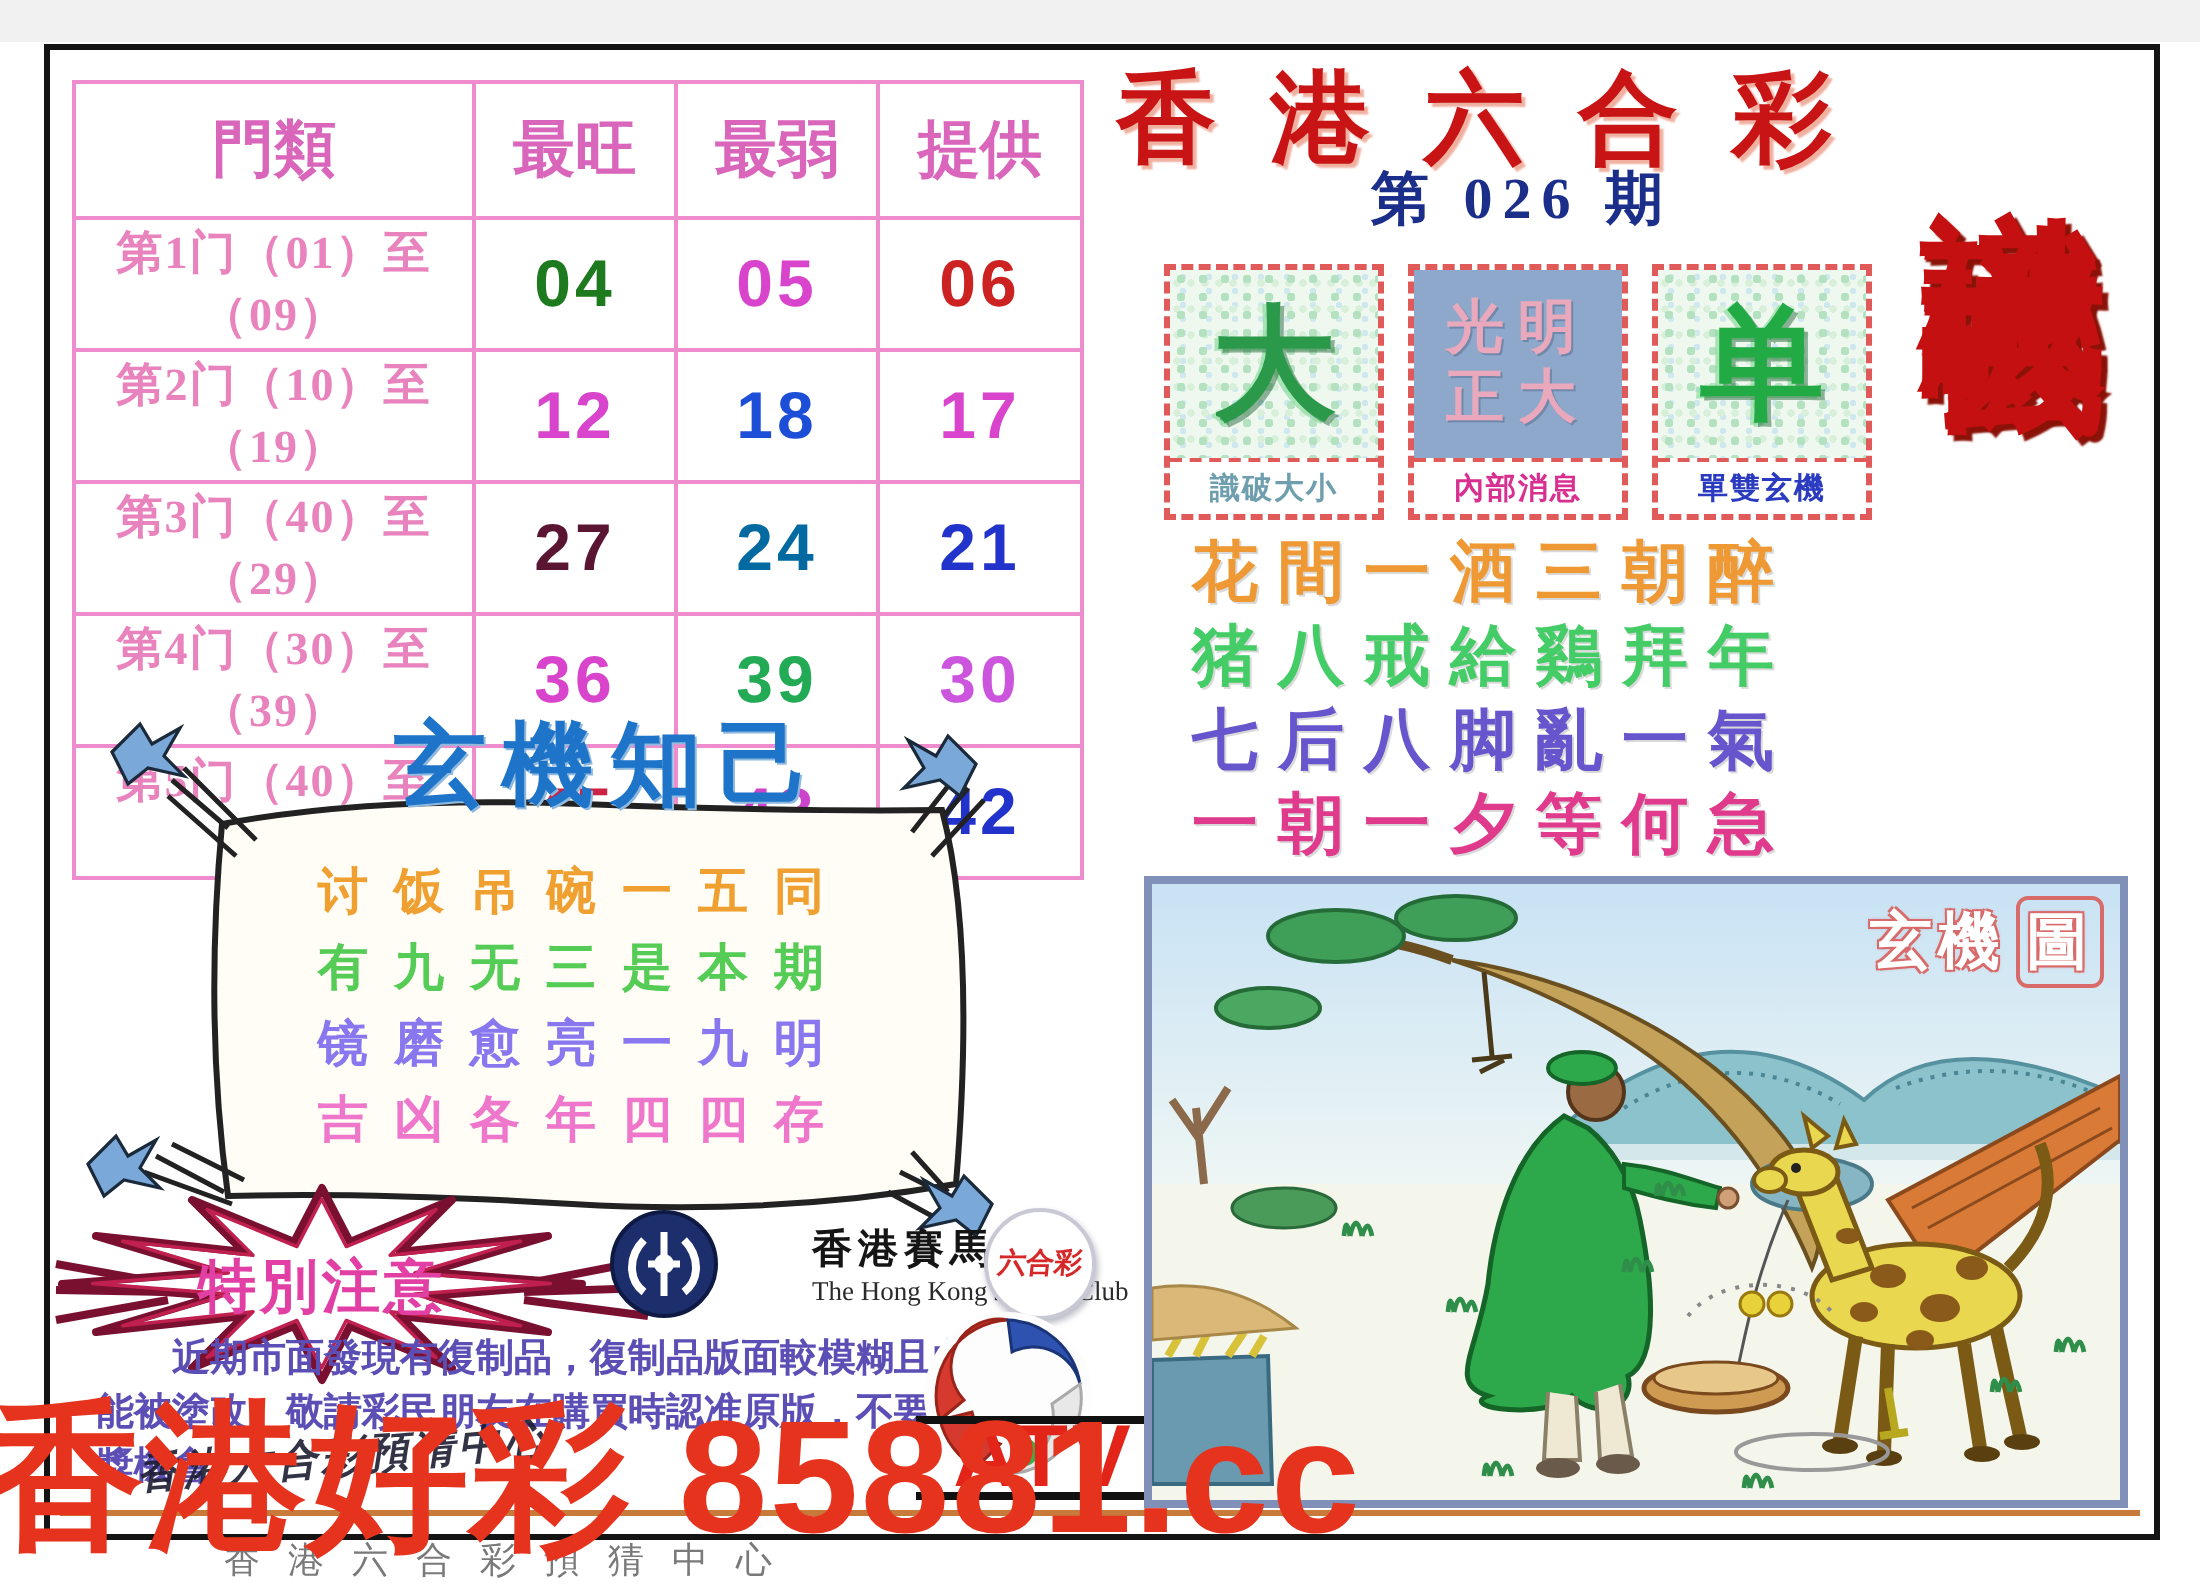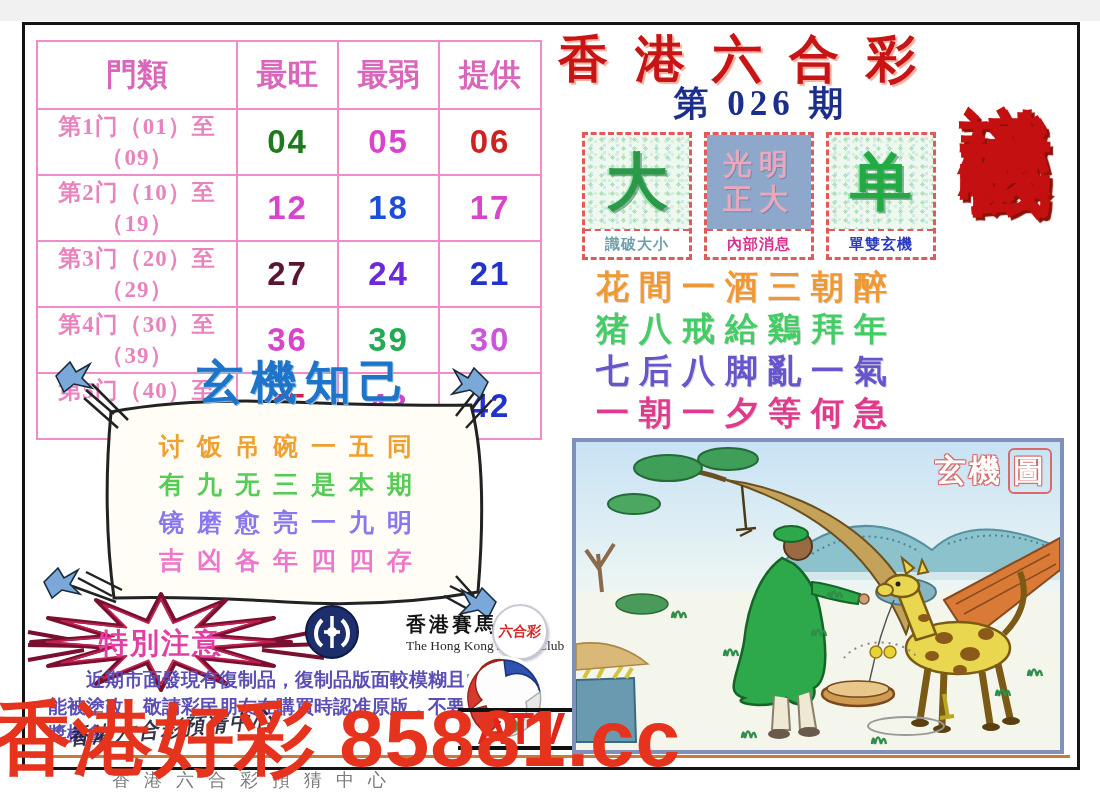--- a/index.html
+++ b/index.html
@@ -44,21 +44,21 @@
   .ribbon-ball{left:452px;top:648px;}
   .atv{left:458px;top:708px;width:128px;text-align:center;}
   .atv .bar{height:4px;background:#111;}
   .atv .word{color:#e22419;font-weight:bold;font-size:44px;line-height:34px;letter-spacing:2px;
     font-family:"Liberation Sans",sans-serif;}
 
   
   .big-title{left:558px;top:26px;width:410px;font-size:50px;font-weight:bold;color:#c81414;
     letter-spacing:27px;white-space:nowrap;font-family:"Liberation Serif",serif;
     text-shadow:2px 2px 1px #f0b0a0;}
-  .issue-no{left:596px;top:80px;width:330px;text-align:center;font-size:35px;font-weight:bold;
+  .issue-no{left:596px;top:80px;width:330px;text-align:center;font-size:29px;font-weight:bold;
     color:#1b2f8a;letter-spacing:5px;font-family:"Liberation Serif",serif;}
   .side-title{left:960px;top:28px;height:430px;writing-mode:vertical-rl;font-size:93px;line-height:1.0;
     font-weight:bold;color:#c41010;letter-spacing:8px;font-family:"Liberation Serif",serif;
     text-shadow:3px 3px 1px #8a1208;}
 
   .tip-row{left:582px;top:132px;display:flex;gap:12px;}
   .tip-box{width:104px;height:122px;border:3px dashed #e05a5a;background:#fff;display:flex;flex-direction:column;}
   .tip-inner{flex:1;display:flex;align-items:center;justify-content:center;overflow:hidden;}
   .mottled{background-color:#eef8ee;
     background-image:radial-gradient(circle,#b4e2c0 30%,transparent 31%),
@@ -116,23 +116,23 @@
     <td class="num" style="color: rgb(217, 68, 204);">05</td>
     <td class="num" style="color: rgb(204, 34, 34);">06</td>
   </tr>
   <tr>
     <td class="row-label">第2门（10）至（19）</td>
     <td class="num" style="color: rgb(217, 68, 204);">12</td>
     <td class="num" style="color: #1d4ed8;">18</td>
     <td class="num" style="color: rgb(217, 68, 204);">17</td>
   </tr>
   <tr>
-    <td class="row-label">第3门（20）至（29）</td>
+    <td class="row-label">第3门（40）至（29）</td>
     <td class="num" style="color: rgb(90, 21, 51); margin-left: 40px;">27</td>
-    <td class="num" style="color: #6d28d9;">24</td>
+    <td class="num" style="color: #0369a1;">24</td>
     <td class="num" style="color: rgb(34, 51, 204);">21</td>
   </tr>
   <tr>
     <td class="row-label">第4门（30）至（39）</td>
     <td class="num" style="color: rgb(217, 68, 204);">36</td>
     <td class="num" style="color: rgb(34, 170, 85);">39</td>
     <td class="num" style="color: rgb(204, 85, 221);">30</td>
   </tr>
   <tr>
     <td class="row-label">第5门（40）至（49）</td>

